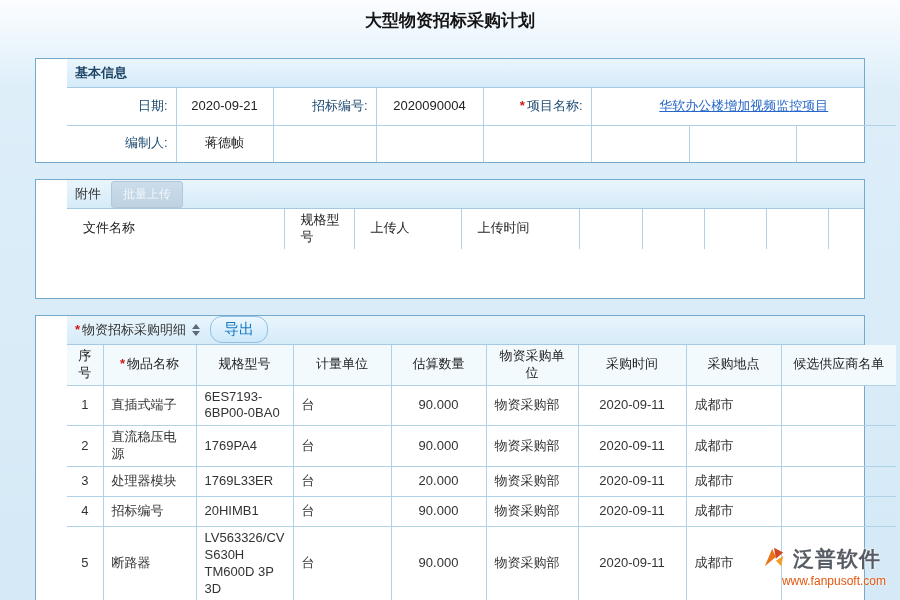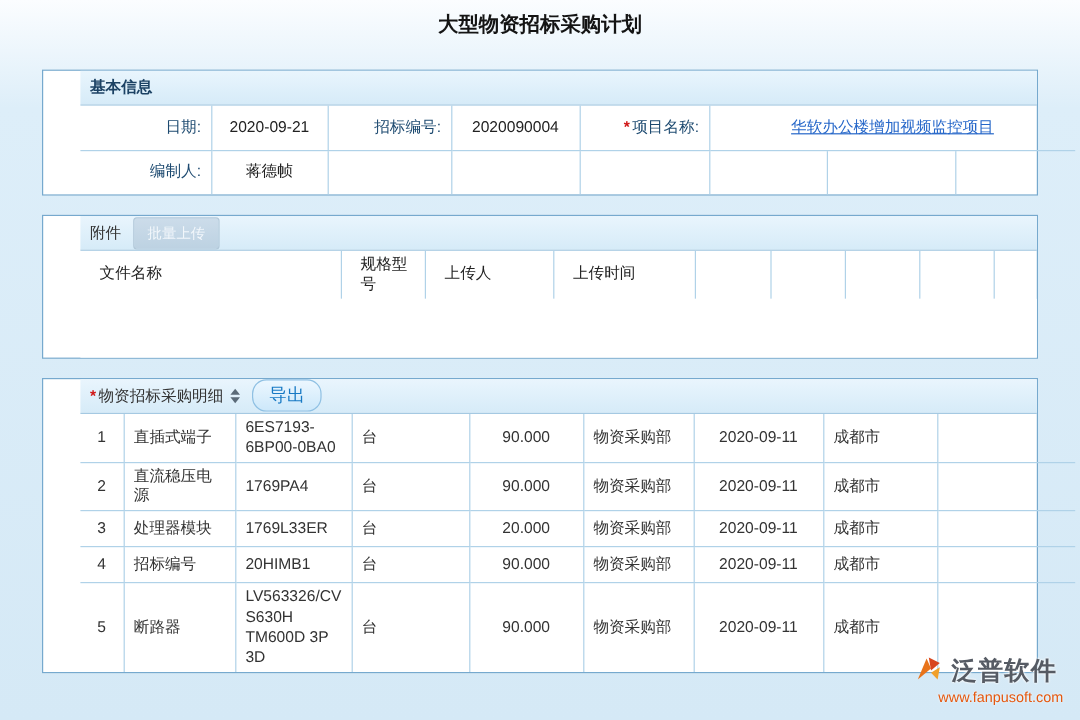--- a/index.html
+++ b/index.html
@@ -221,20 +221,31 @@
           <col style="width:93px">
           <col style="width:97px">
           <col style="width:98px">
           <col style="width:95px">
         <col style="width:92px">
           <col style="width:108px">
           <col style="width:95px">
           <col style="width:115px">
       </colgroup>
       <tbody>
+          <tr>
+        <th>序号</th>
+        <th><span class="req">*</span><span>物品名称</span></th>
+        <th>规格型号</th>
+        <th>计量单位</th>
+        <th>估算数量</th>
+        <th>物资采购单位</th>
+        <th>采购时间</th>
+        <th>采购地点</th>
+        <th>候选供应商名单</th>
+      </tr>
       <tr>
         <td>1</td>
         <td>直插式端子</td>
         <td>6ES7193-6BP00-0BA0</td>
         <td>台</td>
         <td>90.000</td>
         <td>物资采购部</td>
         <td>2020-09-11</td>
         <td>成都市</td>
         <td></td>

